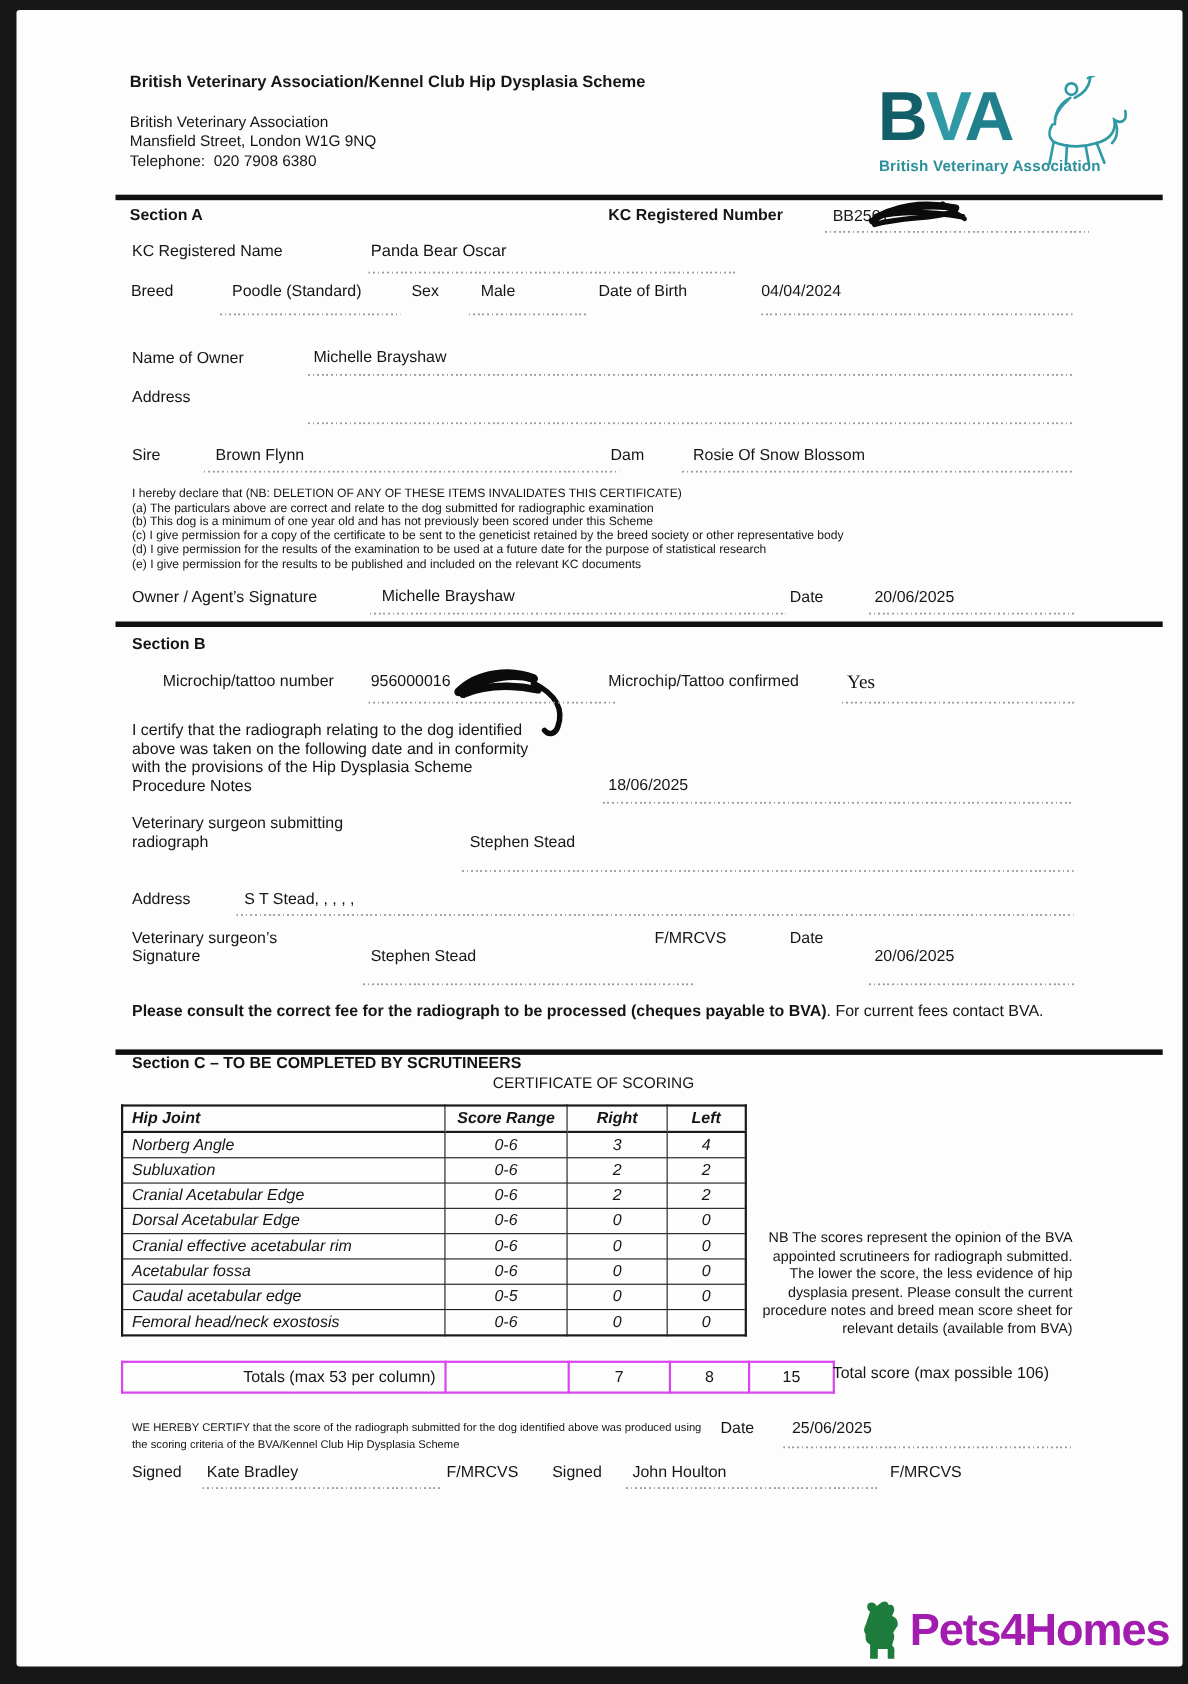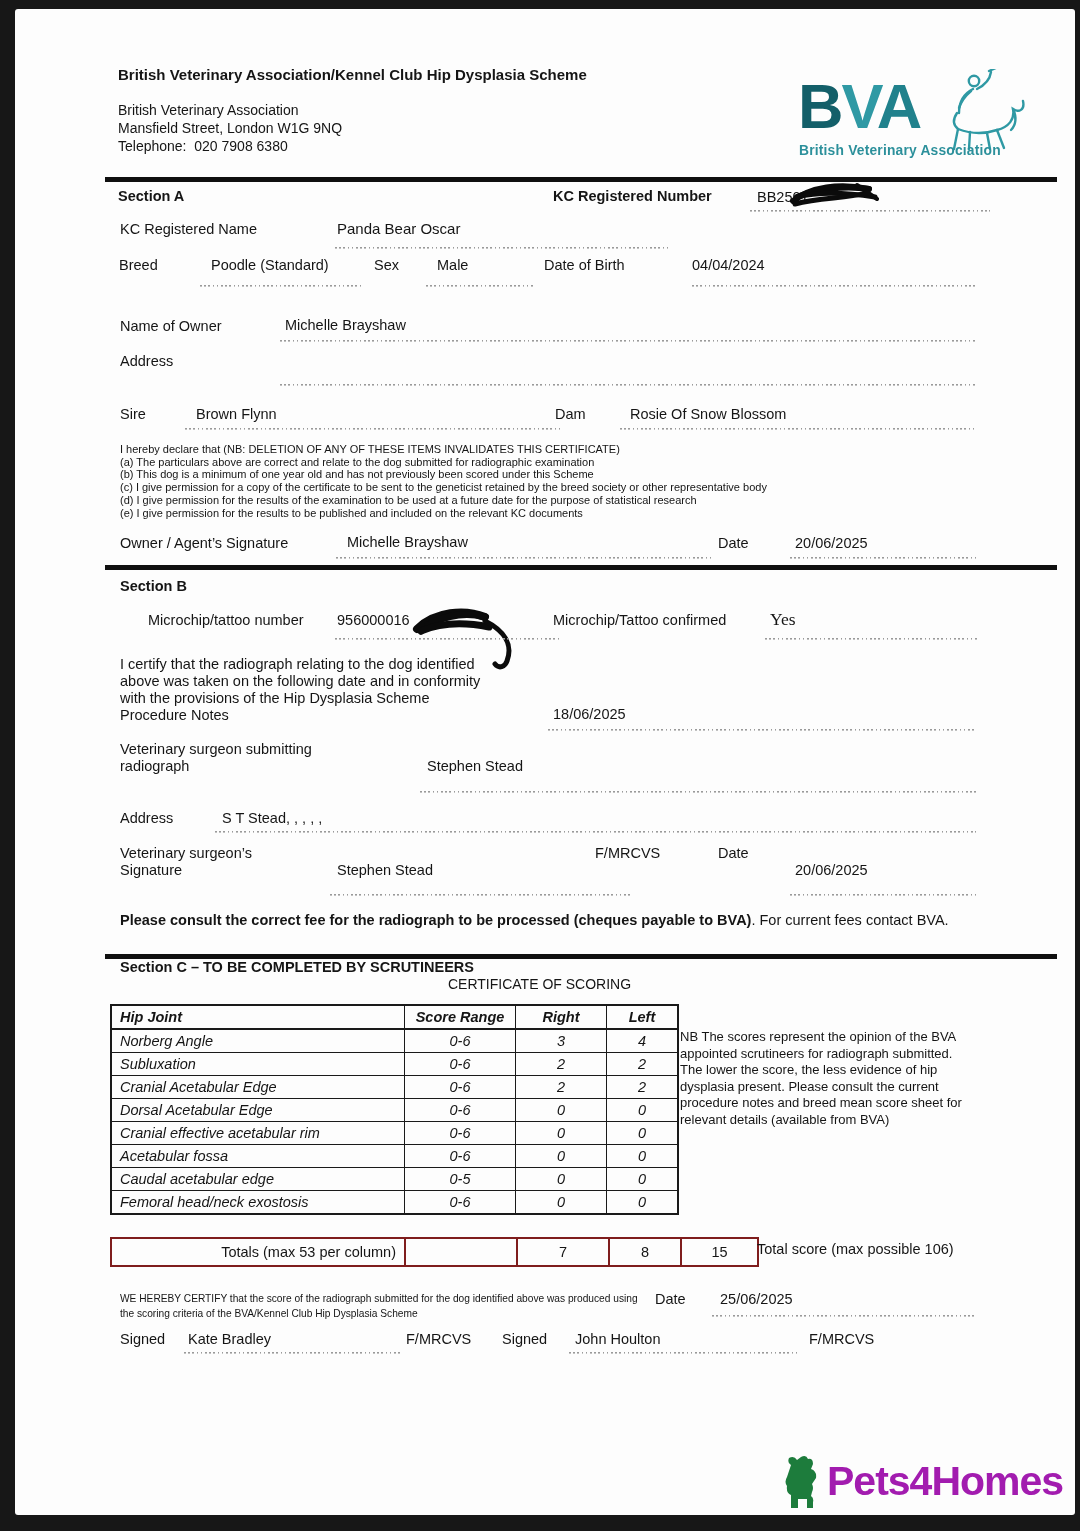--- a/index.html
+++ b/index.html
@@ -26,21 +26,21 @@
   .thick{position:absolute;height:5px;background:#101010;}
   .smallprint{font-size:11px;line-height:12.7px;white-space:nowrap;}
   .tinyprint{font-size:10.2px;line-height:14px;}
   .score-table{position:absolute;border-collapse:collapse;font-size:14.5px;background:#fdfdfd;font-style:italic;}
   .score-table th,.score-table td{border:1px solid #1a1a1a;padding:1px 8px;}
   .score-table{border:2px solid #1a1a1a;}
   .score-table thead th{border-bottom:2px solid #1a1a1a;font-weight:bold;padding-top:3px;padding-bottom:3px;}
   .score-table tbody td{height:20px;}
   .ctr{text-align:center;}
   .totals-table{position:absolute;border-collapse:collapse;font-size:14.5px;background:#fdfdfd;border:2px solid #1a1a1a;}
-  .totals-table td{border:2px solid #7f1d1d;padding:2px 8px;height:22px;}
+  .totals-table td{border:2px solid #d946ef;padding:2px 8px;height:22px;}
   .serifval{font-family:"Liberation Serif", serif;font-size:17.5px;}
   .logo-letters span{font-weight:bold;font-size:63px;letter-spacing:-2px;line-height:1;}
   .wrapbox{white-space:normal;}
 </style>
 </head>
 <body>
 
 <div class="page">
 
   <div class="abs b" style="left:103px;top:57px;font-size:15px;">British Veterinary Association/Kennel Club Hip Dysplasia Scheme</div>
@@ -244,21 +244,21 @@
       <td style="width:94px;"></td>
       <td style="width:74px;" class="ctr">7</td>
       <td style="width:54px;" class="ctr">8</td>
       <td style="width:59px;" class="ctr">15</td>
     </tr>
   </tbody>
     </table>
 
   <div class="abs wrapbox" style="left:742px;top:1231px;width:205px;font-size:14.5px;line-height:18px;">Total score (max possible 106)</div>
 
-  <div class="abs wrapbox" style="left:665px;top:1020px;width:295px;font-size:13px;line-height:16.5px;">NB The scores represent the opinion of the BVA appointed scrutineers for radiograph submitted. The lower the score, the less evidence of hip dysplasia present. Please consult the current procedure notes and breed mean score sheet for relevant details (available from BVA)</div>
+  <div class="abs wrapbox" style="left:665px;top:1108px;width:295px;font-size:13px;line-height:16.5px;text-align:right;">NB The scores represent the opinion of the BVA appointed scrutineers for radiograph submitted. The lower the score, the less evidence of hip dysplasia present. Please consult the current procedure notes and breed mean score sheet for relevant details (available from BVA)</div>
 
   <div class="abs tinyprint" style="left:105px;top:1283px;">WE HEREBY CERTIFY that the score of the radiograph submitted for the dog identified above was produced using</div>
   <div class="abs tinyprint" style="left:105px;top:1298px;">the scoring criteria of the BVA/Kennel Club Hip Dysplasia Scheme</div>
   <div class="abs lbl" style="left:640px;top:1282px;">Date</div>
   <div class="abs val" style="left:705px;top:1282px;">25/06/2025</div>
   <div class="dot" style="left:697px;top:1306px;width:262px;"></div>
 
   <div class="abs lbl" style="left:105px;top:1322px;">Signed</div>
   <div class="abs val" style="left:173px;top:1322px;">Kate Bradley</div>
   <div class="dot" style="left:169px;top:1343px;width:218px;"></div>

